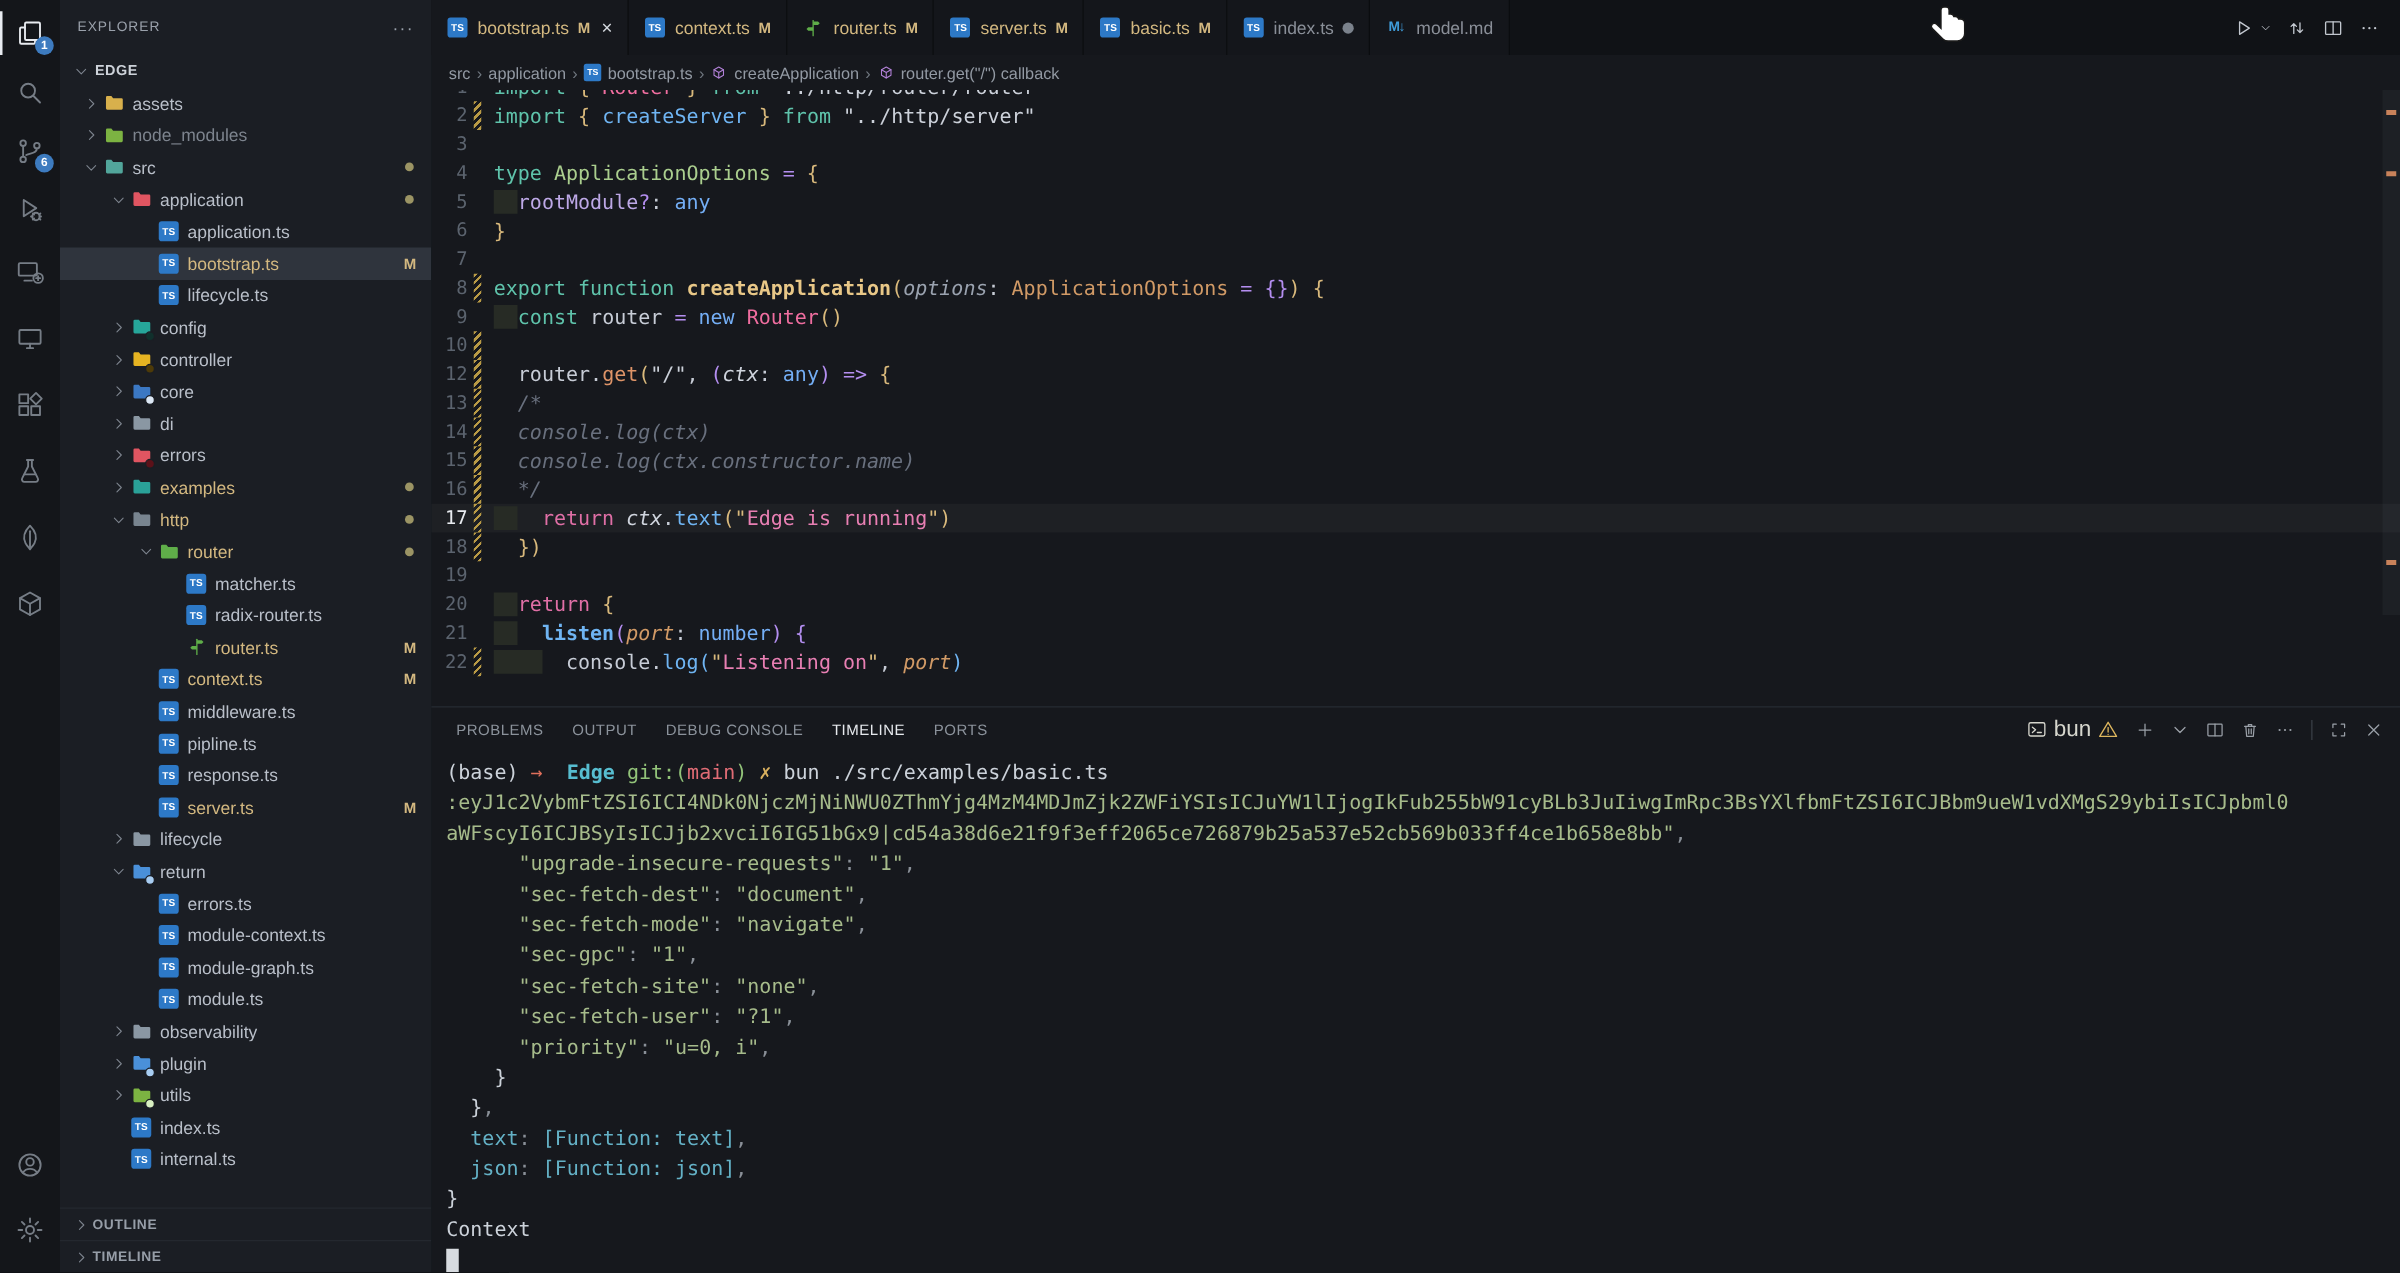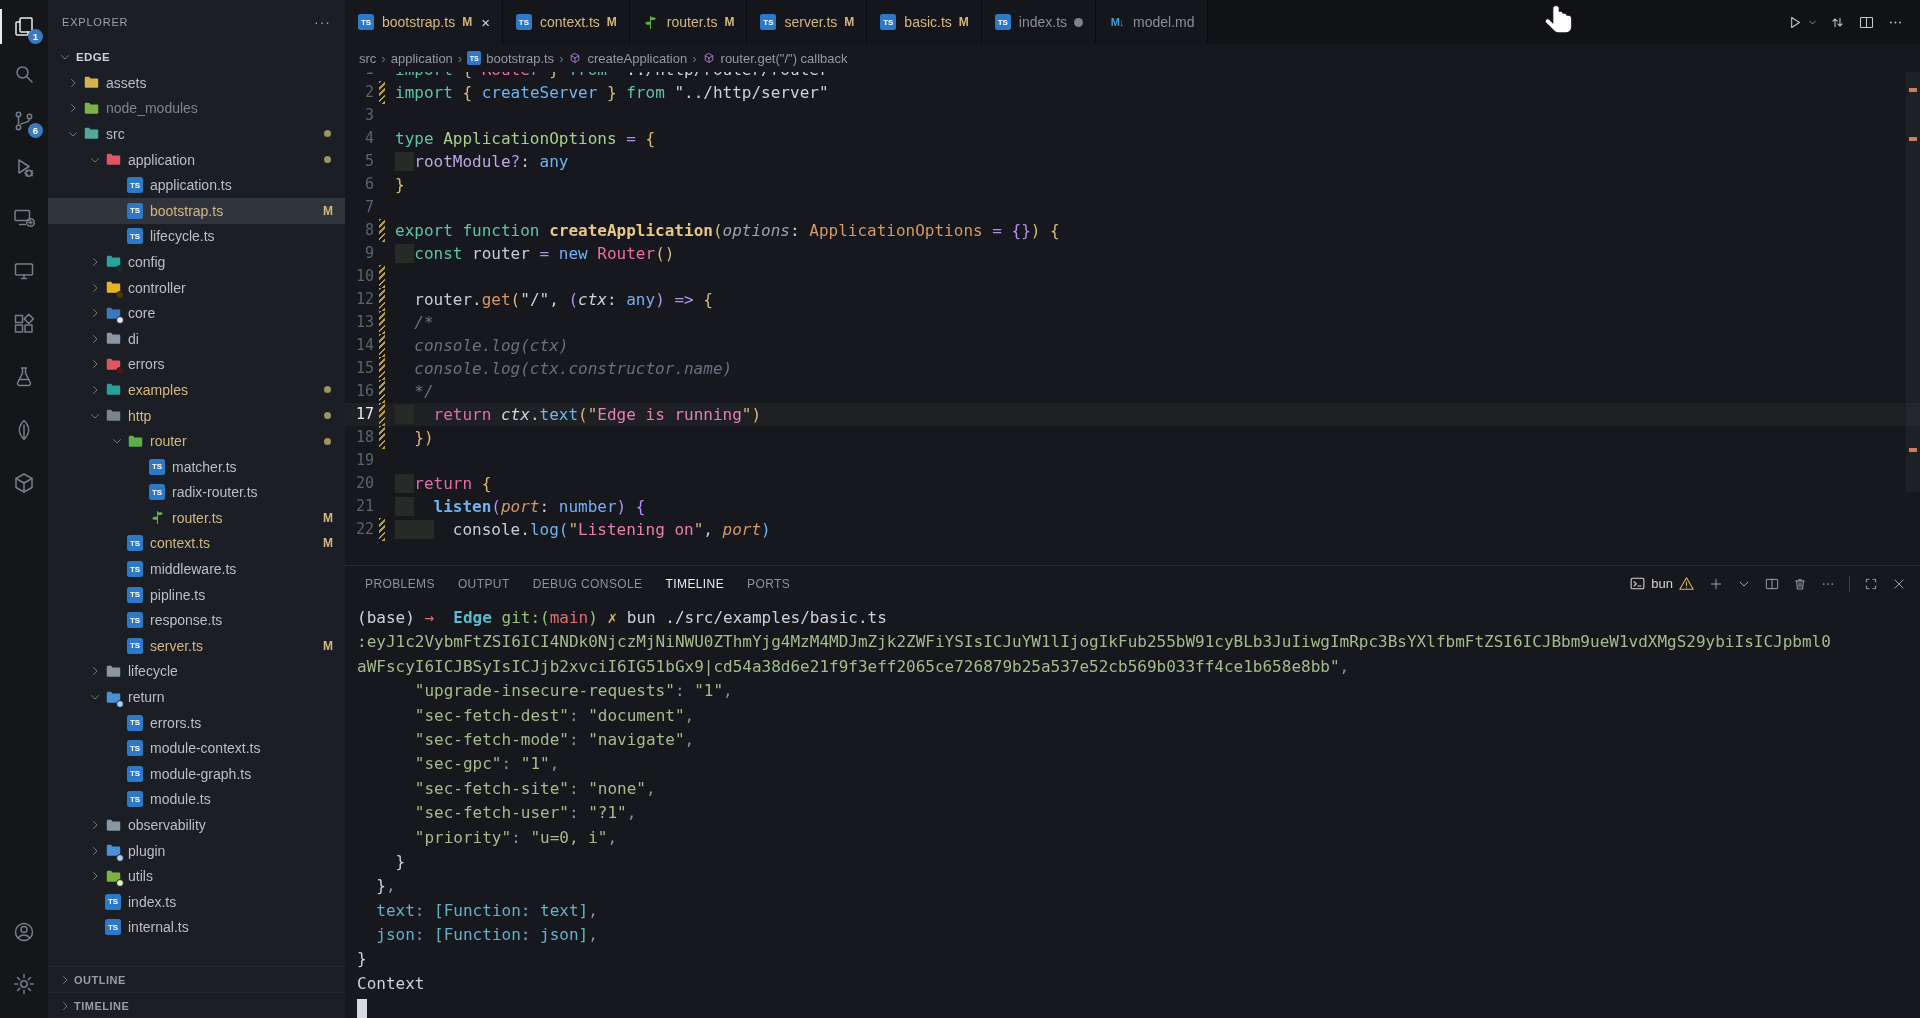--- a/index.html
+++ b/index.html
@@ -99,21 +99,21 @@
   
   .panel{flex:1;border-top:1px solid #262b33;display:flex;flex-direction:column;min-height:0;}
   .panel-head{height:35px;display:flex;align-items:center;padding:0 10px 0 20px;flex:none;}
   .ptabs{display:flex;gap:23px;}
   .ptab{font-size:12px;letter-spacing:.4px;color:#8b929b;cursor:pointer;height:35px;display:flex;align-items:center;}
   .ptab.active{color:#e6e9ed;}
   .pactions{margin-left:auto;display:flex;align-items:center;gap:6px;color:#9aa0a8;}
   .shell{display:flex;align-items:center;gap:5px;color:#d6d6cd;cursor:pointer;margin-right:4px;}
   .shell svg{width:17px;height:17px;}
   .shell .warn{color:#ddb65e;}
-  .shell-label{font-size:13px;}
+  .shell-label{font-size:18px;}
   .pa{width:22px;height:22px;display:flex;align-items:center;justify-content:center;cursor:pointer;}
   .pa svg{width:16px;height:16px;}
   .pdivider{width:1px;height:16px;background:#3a3f47;margin:0 4px;}
   .term{flex:1;padding:5px 0 0 12px;font-family:"DejaVu Sans Mono", monospace;font-size:16px;overflow:hidden;}
   .tline{height:24.4px;line-height:24.4px;white-space:pre;}
   .sg-tw{color:#ccd2da;} .sg-tg{color:#a6bb8b;} .sg-tc{color:#64b1c6;}
   .sg-td{color:#8a9098;} .sg-tar{color:#e0705c;} .sg-tcy{color:#57bdd0;font-weight:bold;}
   .sg-tgr{color:#92c379;text-align:center;} .sg-trd{color:#e06c75;} .sg-tyl{color:#d9b05f;}
   .cursor-block{display:inline-block;width:9.6px;height:19px;background:#d7dbe0;vertical-align:middle;}
 

